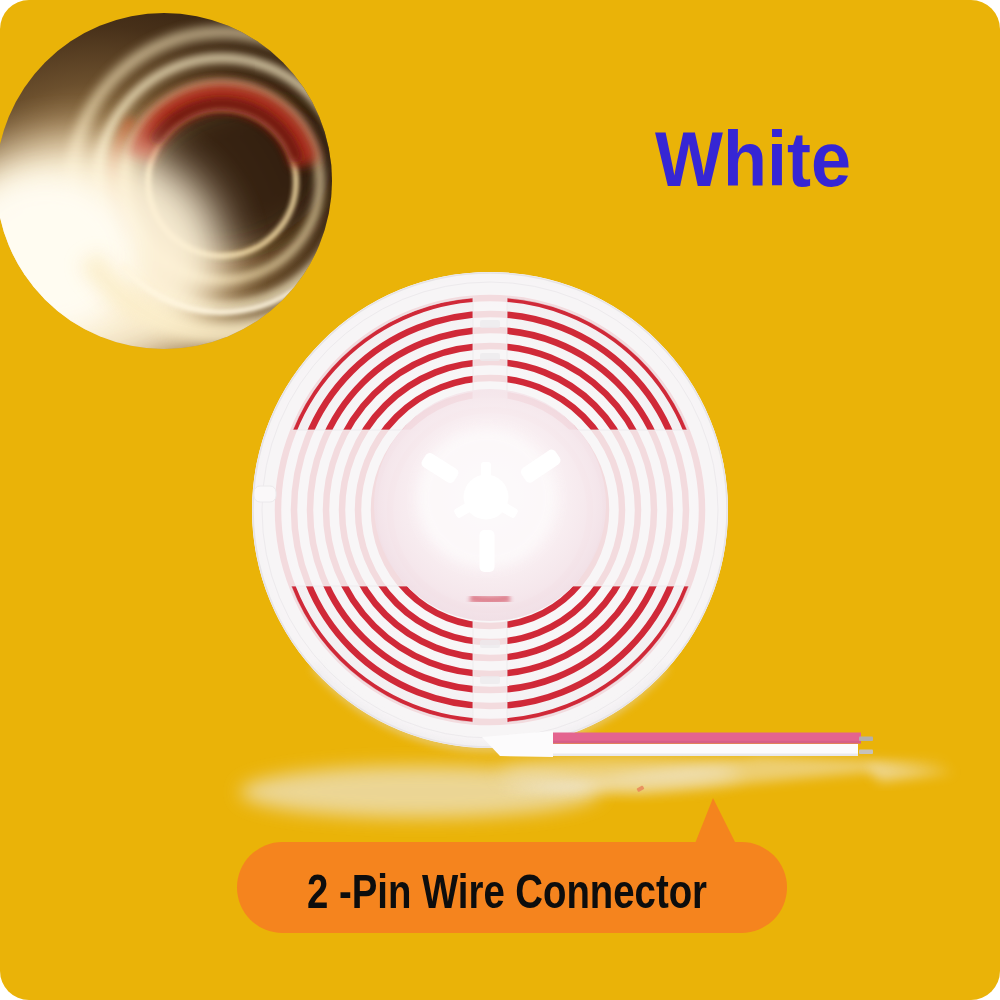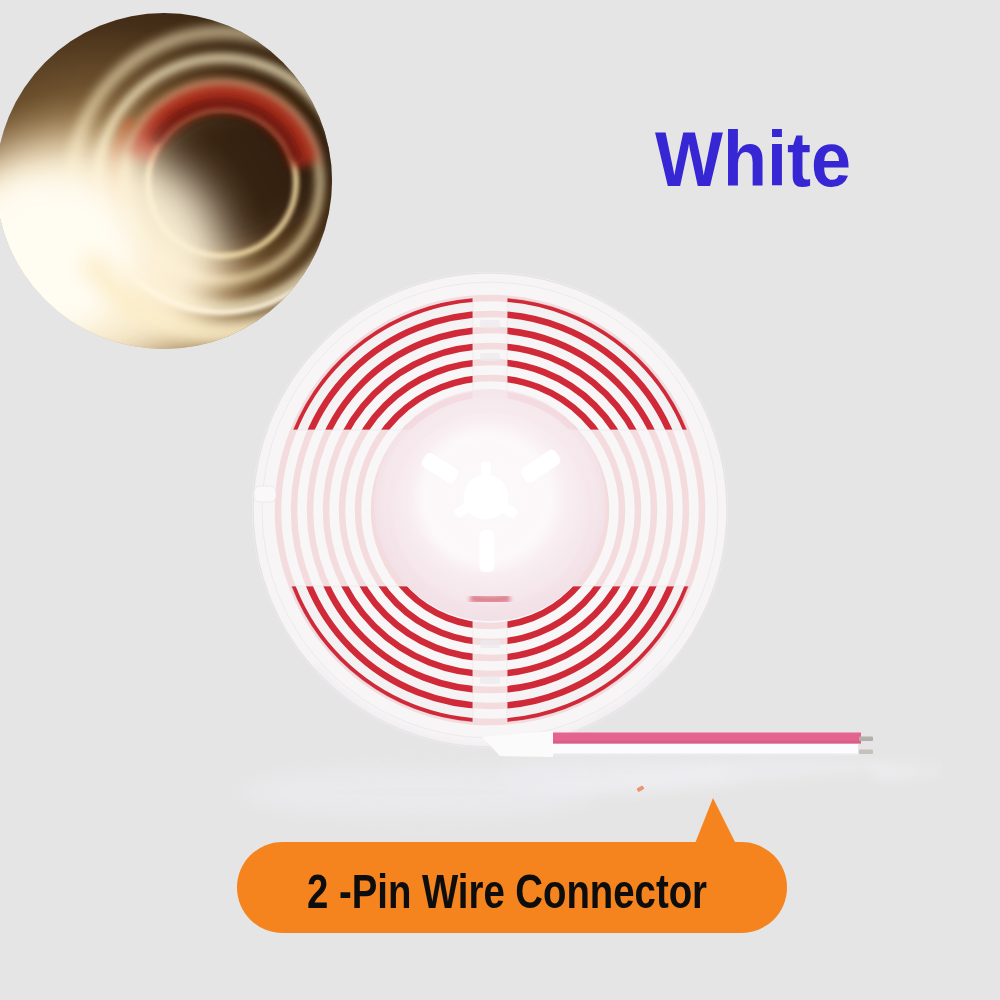--- a/index.html
+++ b/index.html
@@ -1,17 +1,17 @@
 <!DOCTYPE html>
 <html><head>
 <meta charset="utf-8">
 <style>
   html,body{margin:0;padding:0;background:#ffffff;}
-  .stage{position:relative;width:1000px;height:1000px;background:#e5e5e5;overflow:hidden;
-         font-family:"Liberation Sans", sans-serif;}
+  .stage{position:relative;width:1000px;height:1000px;background:#eab308;overflow:hidden;
+         font-family:"Liberation Sans", sans-serif;border-radius:29px;}
   svg text{font-family:"Liberation Sans", sans-serif;}
 </style>
 </head>
 <body>
 
 <div class="stage">
 <svg width="1000" height="1000" viewBox="0 0 1000 1000">
   <defs>
     <clipPath id="insetClip">
           <circle cx="164" cy="181" r="168"></circle>

